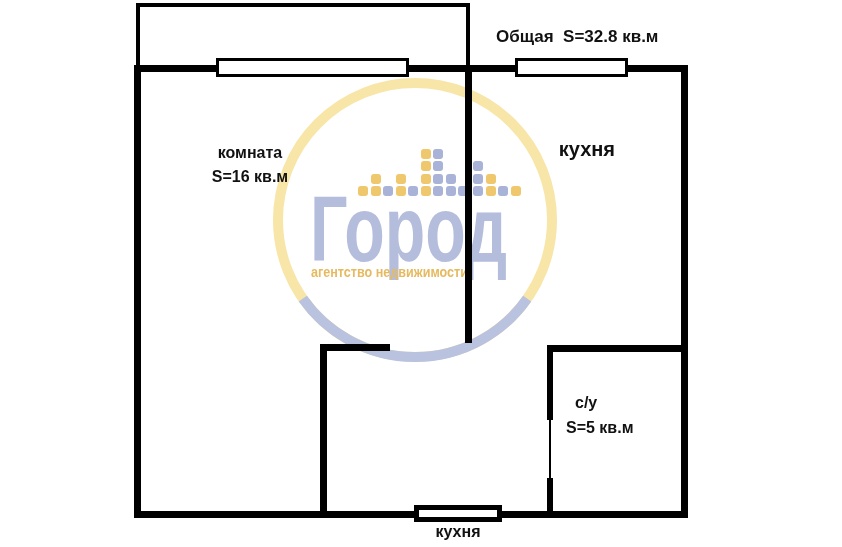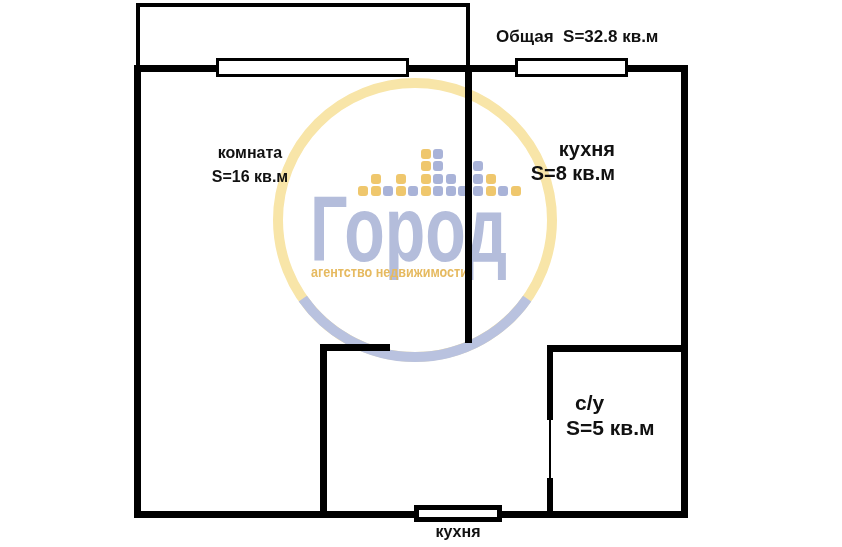--- a/index.html
+++ b/index.html
@@ -30,21 +30,21 @@
   .window { position: absolute; background: #fff; border: 3px solid #000; box-sizing: border-box; z-index: 3; }
   #window-room    { left: 216px; top: 58px; width: 193px; height: 19px; }
   #window-kitchen { left: 515px; top: 58px; width: 113px; height: 19px; }
   #entrance-door  { position: absolute; left: 414px; top: 505px; width: 88px; height: 17px;
                     background: #fff; border: 5px solid #000; box-sizing: border-box; z-index: 3; }
   
   .lbl { position: absolute; color: #111; font-weight: bold; z-index: 4; }
   #total-area-label { left: 496px; top: 27px; font-size: 17px; white-space: pre; }
   #room-label     { left: 180px; top: 141px; width: 140px; text-align: center; font-size: 16px; line-height: 24px; }
   #kitchen-label  { left: 487px; top: 137px; width: 128px; text-align: right; font-size: 20px; line-height: 24px; }
-  #bath-label     { left: 566px; top: 390px; width: 90px;  text-align: left;  font-size: 21px; line-height: 25px; }
+  #bath-label     { left: 566px; top: 390px; width: 90px;  text-align: left;  font-size: 16px; line-height: 25px; }
   #bath-label .room-name { padding-left: 9px; }
   #entrance-label { left: 413px; top: 523px; width: 90px;  text-align: center; font-size: 16px; }
 </style>
 </head>
 <body>
 
 <div id="stage">
 
   <div id="watermark">
     <svg width="842" height="547" viewBox="0 0 842 547">
@@ -98,21 +98,20 @@
 
   <div id="total-area-label" class="lbl">Общая  S=32.8 кв.м</div>
 
   <div id="room-label" class="lbl">
     <div class="room-name">комната</div>
     <div class="room-area">S=16 кв.м</div>
   </div>
 
   <div id="kitchen-label" class="lbl">
     <div class="room-name">кухня</div>
-    <div class="room-area">S=8 кв.м</div>
   </div>
 
   <div id="bath-label" class="lbl">
     <div class="room-name">с/у</div>
     <div class="room-area">S=5 кв.м</div>
   </div>
 
   <div id="entrance-label" class="lbl">кухня</div>
 
 </div>

